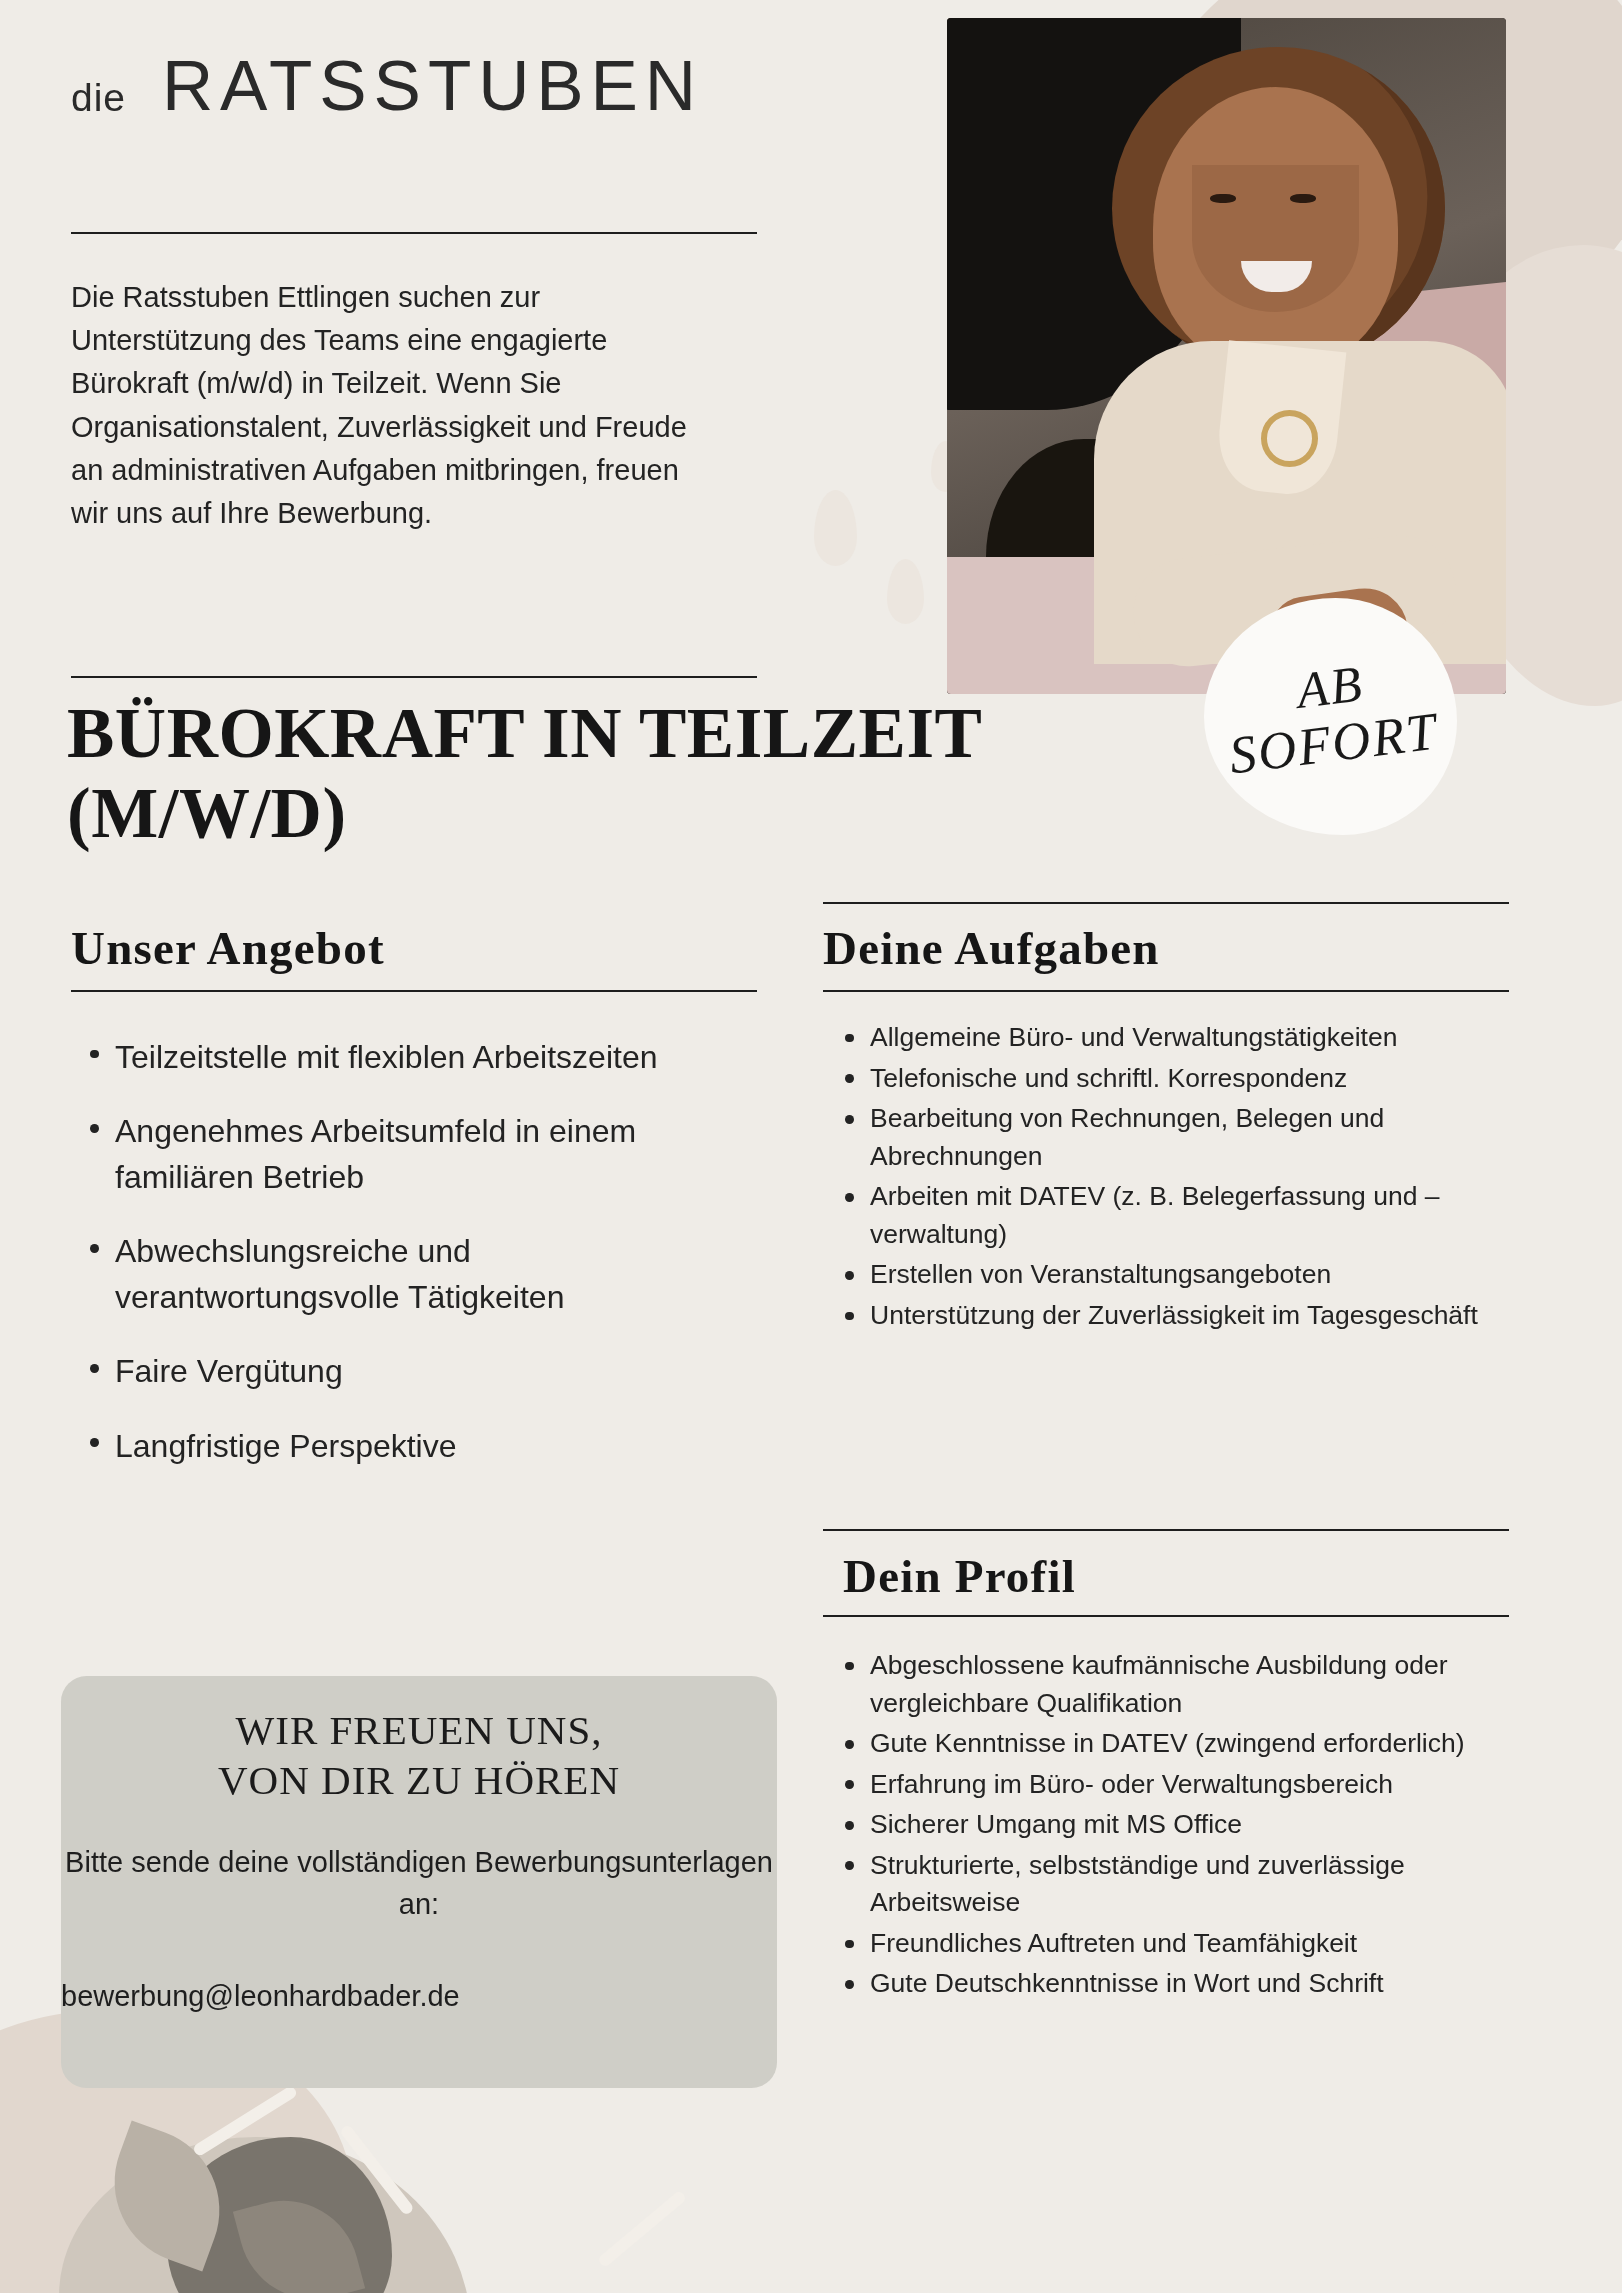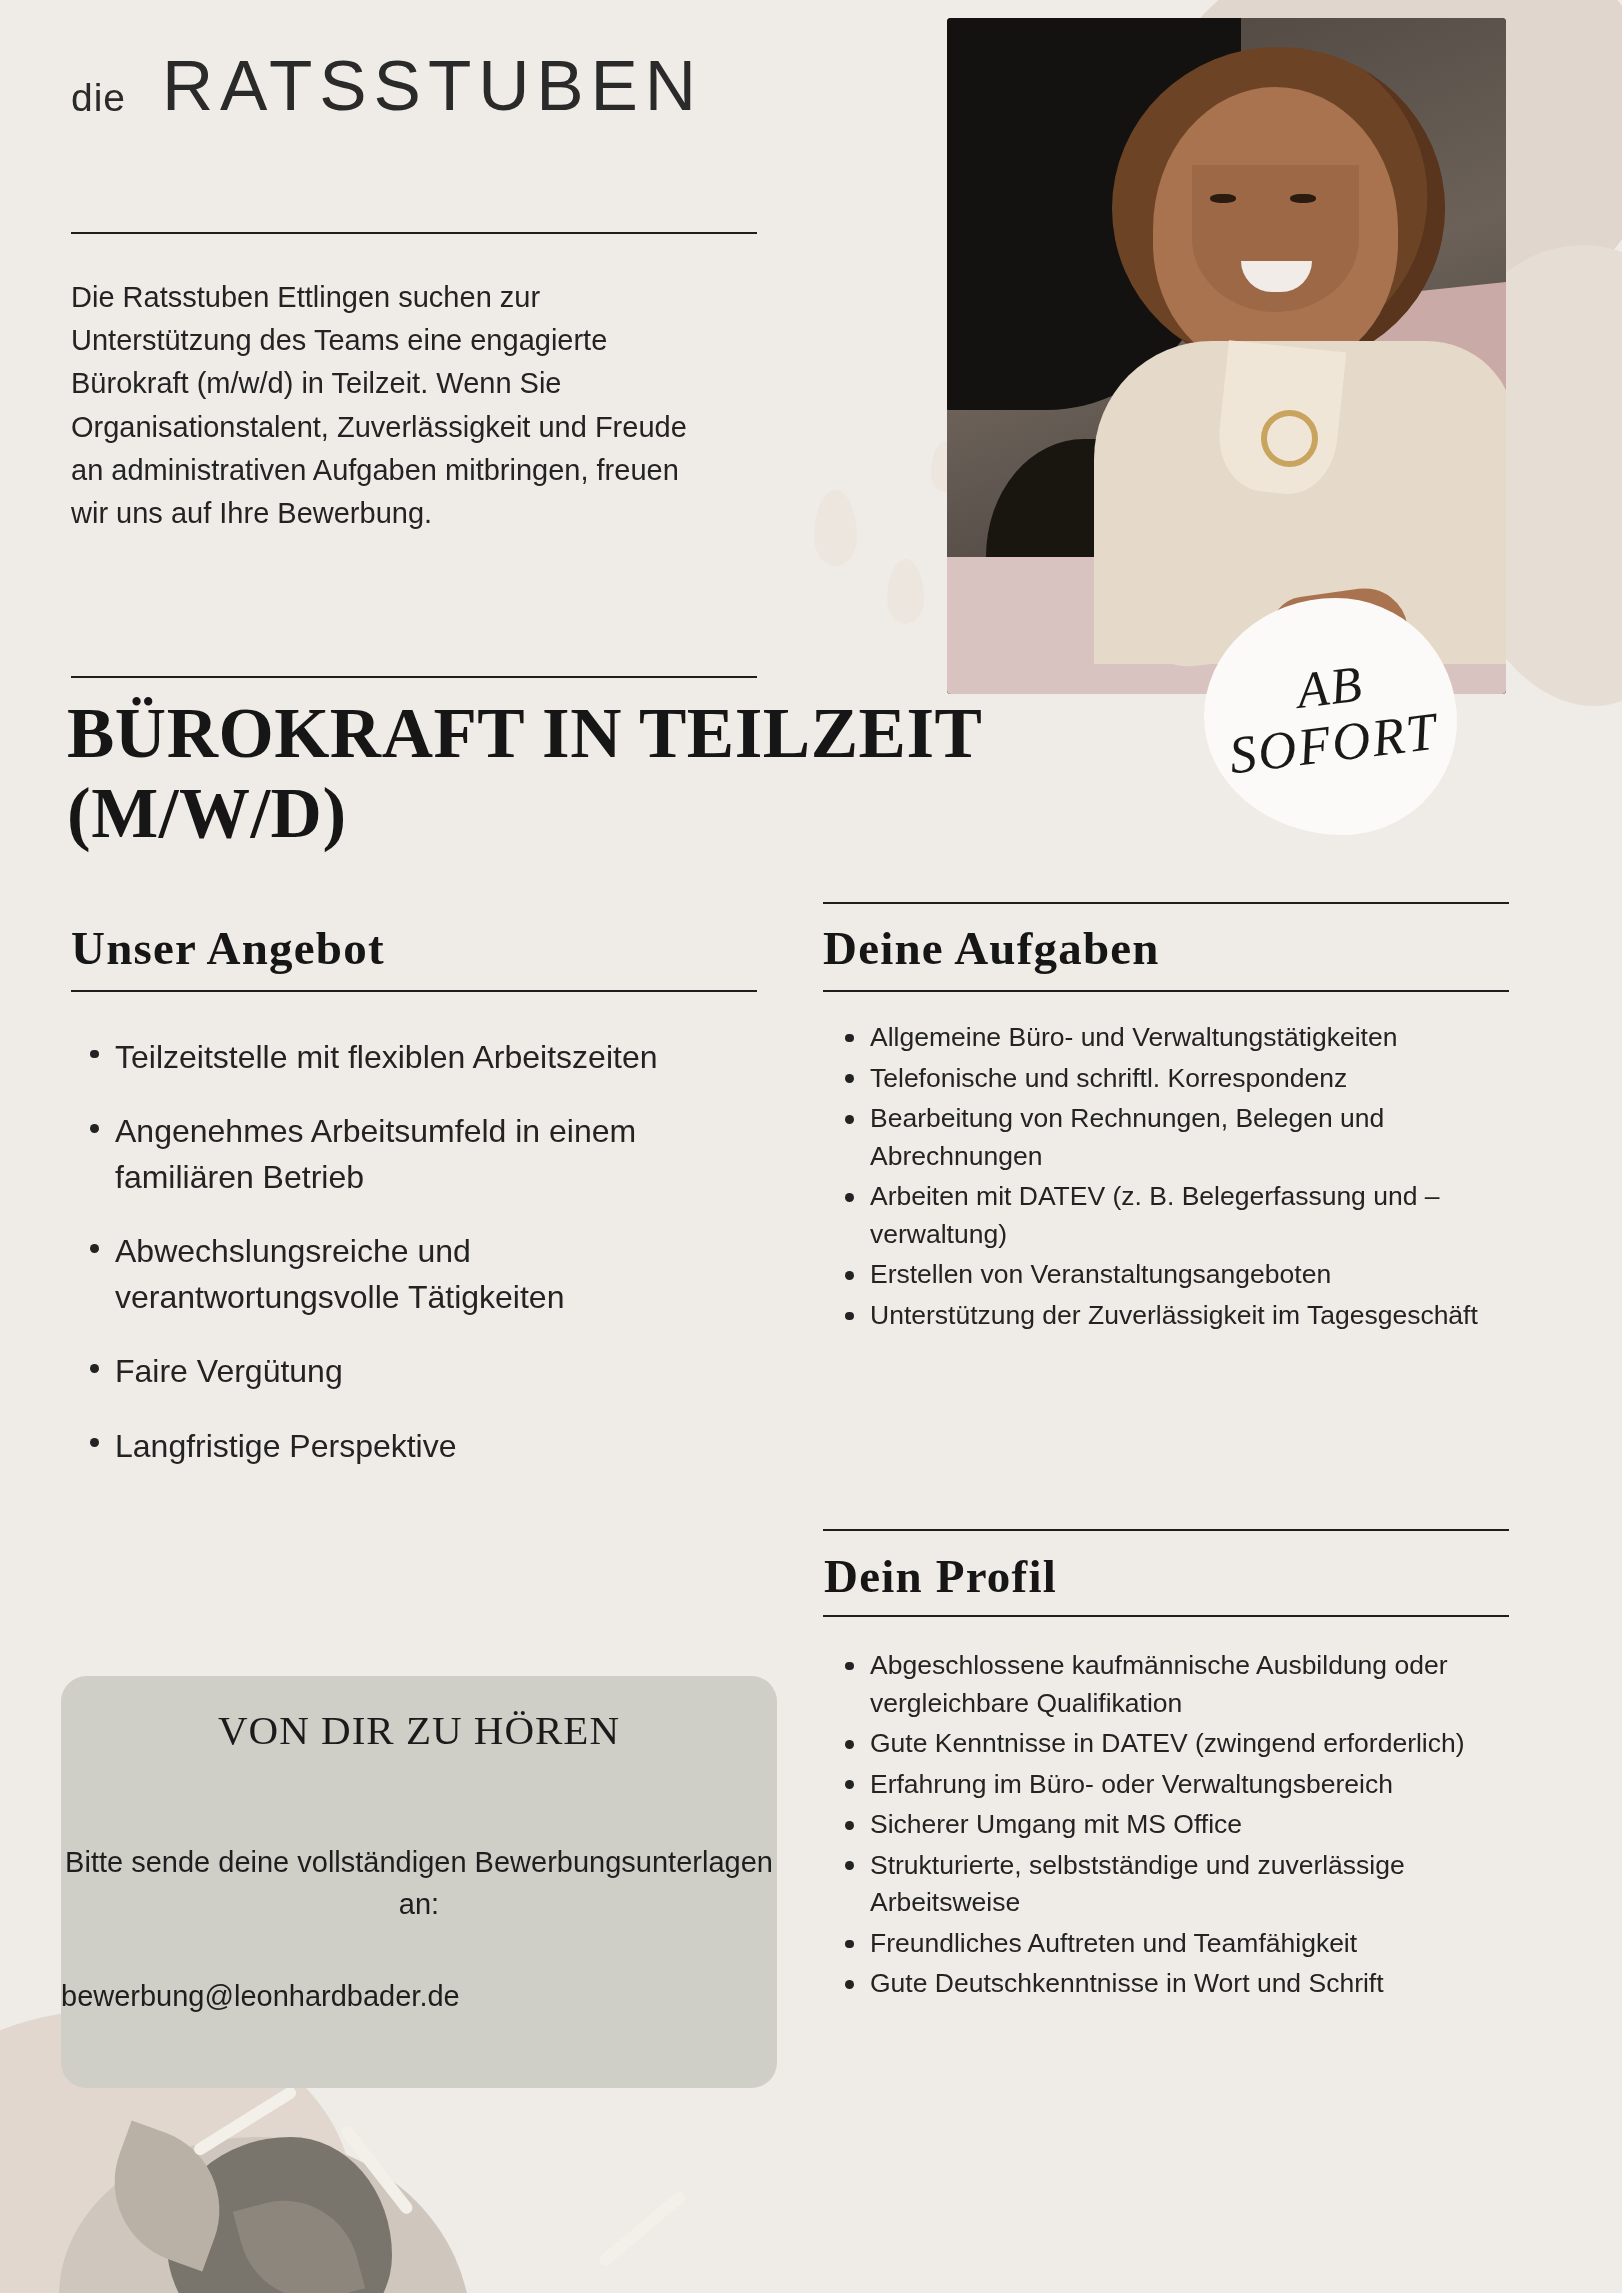--- a/index.html
+++ b/index.html
@@ -439,32 +439,33 @@
   <h2 class="sec-head" style="left:823px; top:921px;">Deine Aufgaben</h2>
   <ul class="bullets right-bullets" style="left:835px; top:1019px; width:686px;">
     <li>Allgemeine Büro- und Verwaltungstätigkeiten</li>
     <li>Telefonische und schriftl. Korrespondenz</li>
     <li>Bearbeitung von Rechnungen, Belegen und Abrechnungen</li>
     <li>Arbeiten mit DATEV (z. B. Belegerfassung und –verwaltung)</li>
     <li>Erstellen von Veranstaltungsangeboten</li>
     <li>Unterstützung der Zuverlässigkeit im Tagesgeschäft</li>
   </ul>
 
-  <h2 class="sec-head" style="left:824px; top:1549px;font-family:Liberation Serif, serif;">Dein Profil</h2>
+  <h2 class="sec-head" style="left:843px; top:1549px;font-family:Liberation Serif, serif;">Dein Profil</h2>
   <ul class="bullets right-bullets" style="left:835px; top:1647px; width:686px;">
     <li>Abgeschlossene kaufmännische Ausbildung oder vergleichbare Qualifikation</li>
     <li>Gute Kenntnisse in DATEV (zwingend erforderlich)</li>
     <li>Erfahrung im Büro- oder Verwaltungsbereich</li>
     <li>Sicherer Umgang mit MS Office</li>
     <li>Strukturierte, selbstständige und zuverlässige Arbeitsweise</li>
     <li>Freundliches Auftreten und Teamfähigkeit</li>
     <li>Gute Deutschkenntnisse in Wort und Schrift</li>
   </ul>
 
   <div class="contact-box"></div>
   <div class="contact-head">
+    <span class="l1">WIR FREUEN UNS,</span>
     <span class="l2">VON DIR ZU HÖREN</span>
   </div>
   <p class="contact-text">Bitte sende deine vollständigen Bewerbungsunterlagen an:</p>
   <p class="contact-mail">bewerbung@leonhardbader.de</p>
 
 </div>
 
 
 </body></html>

